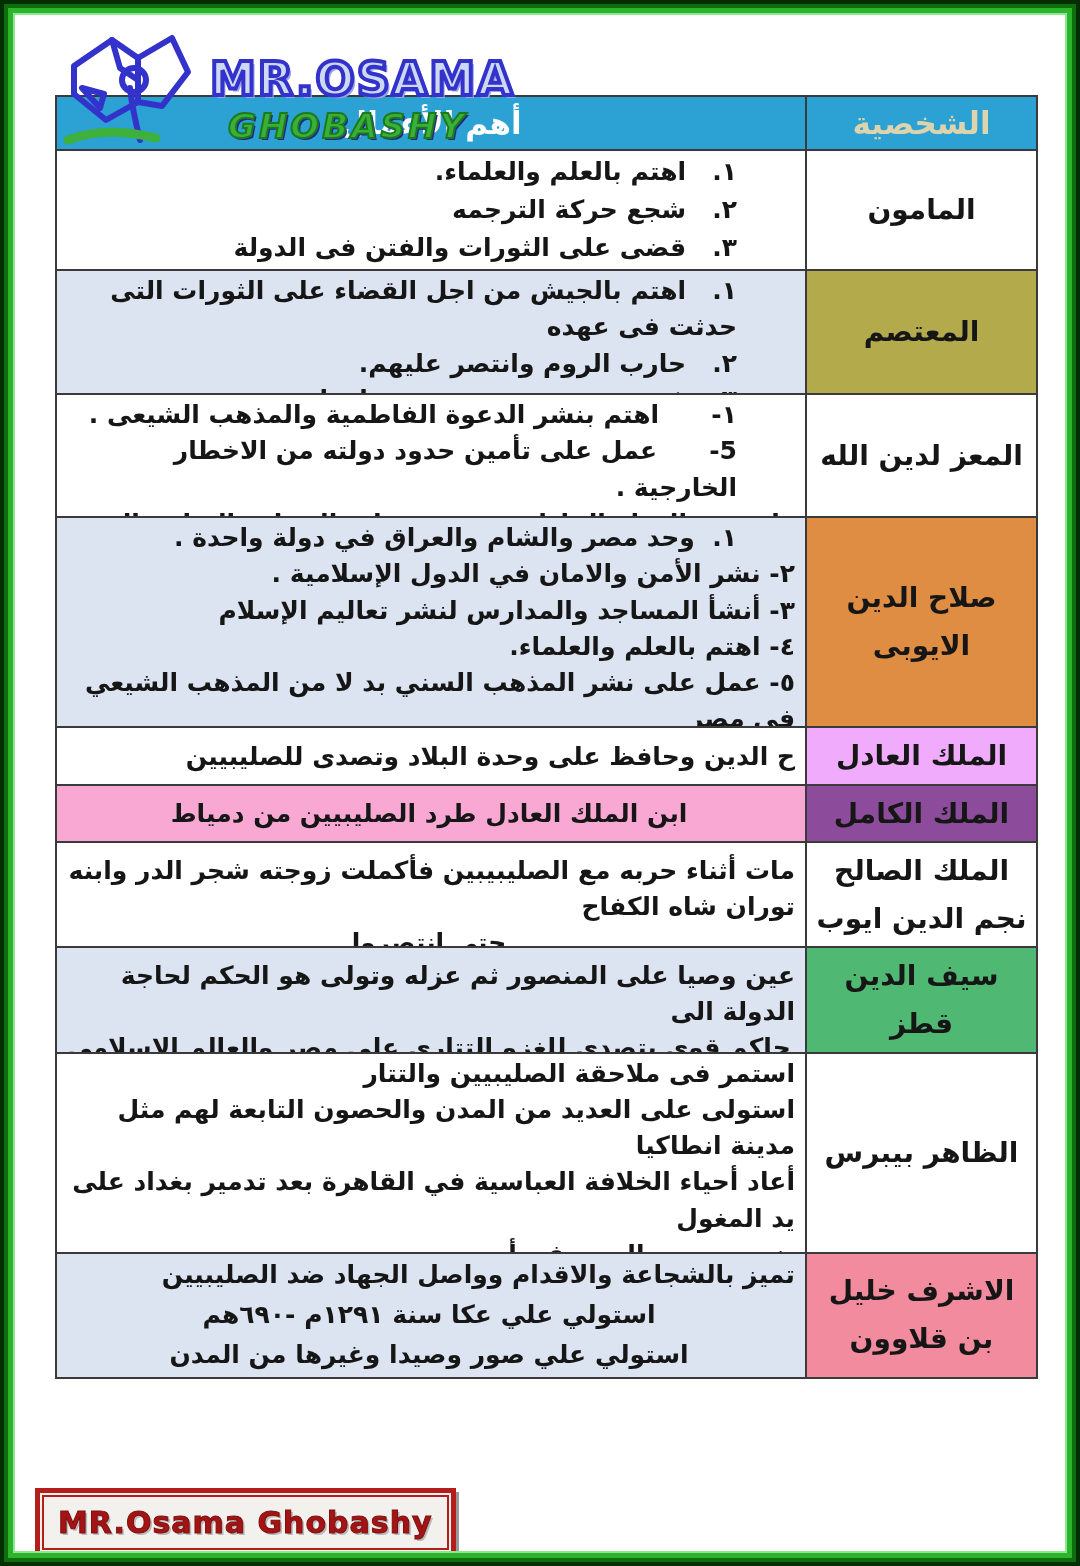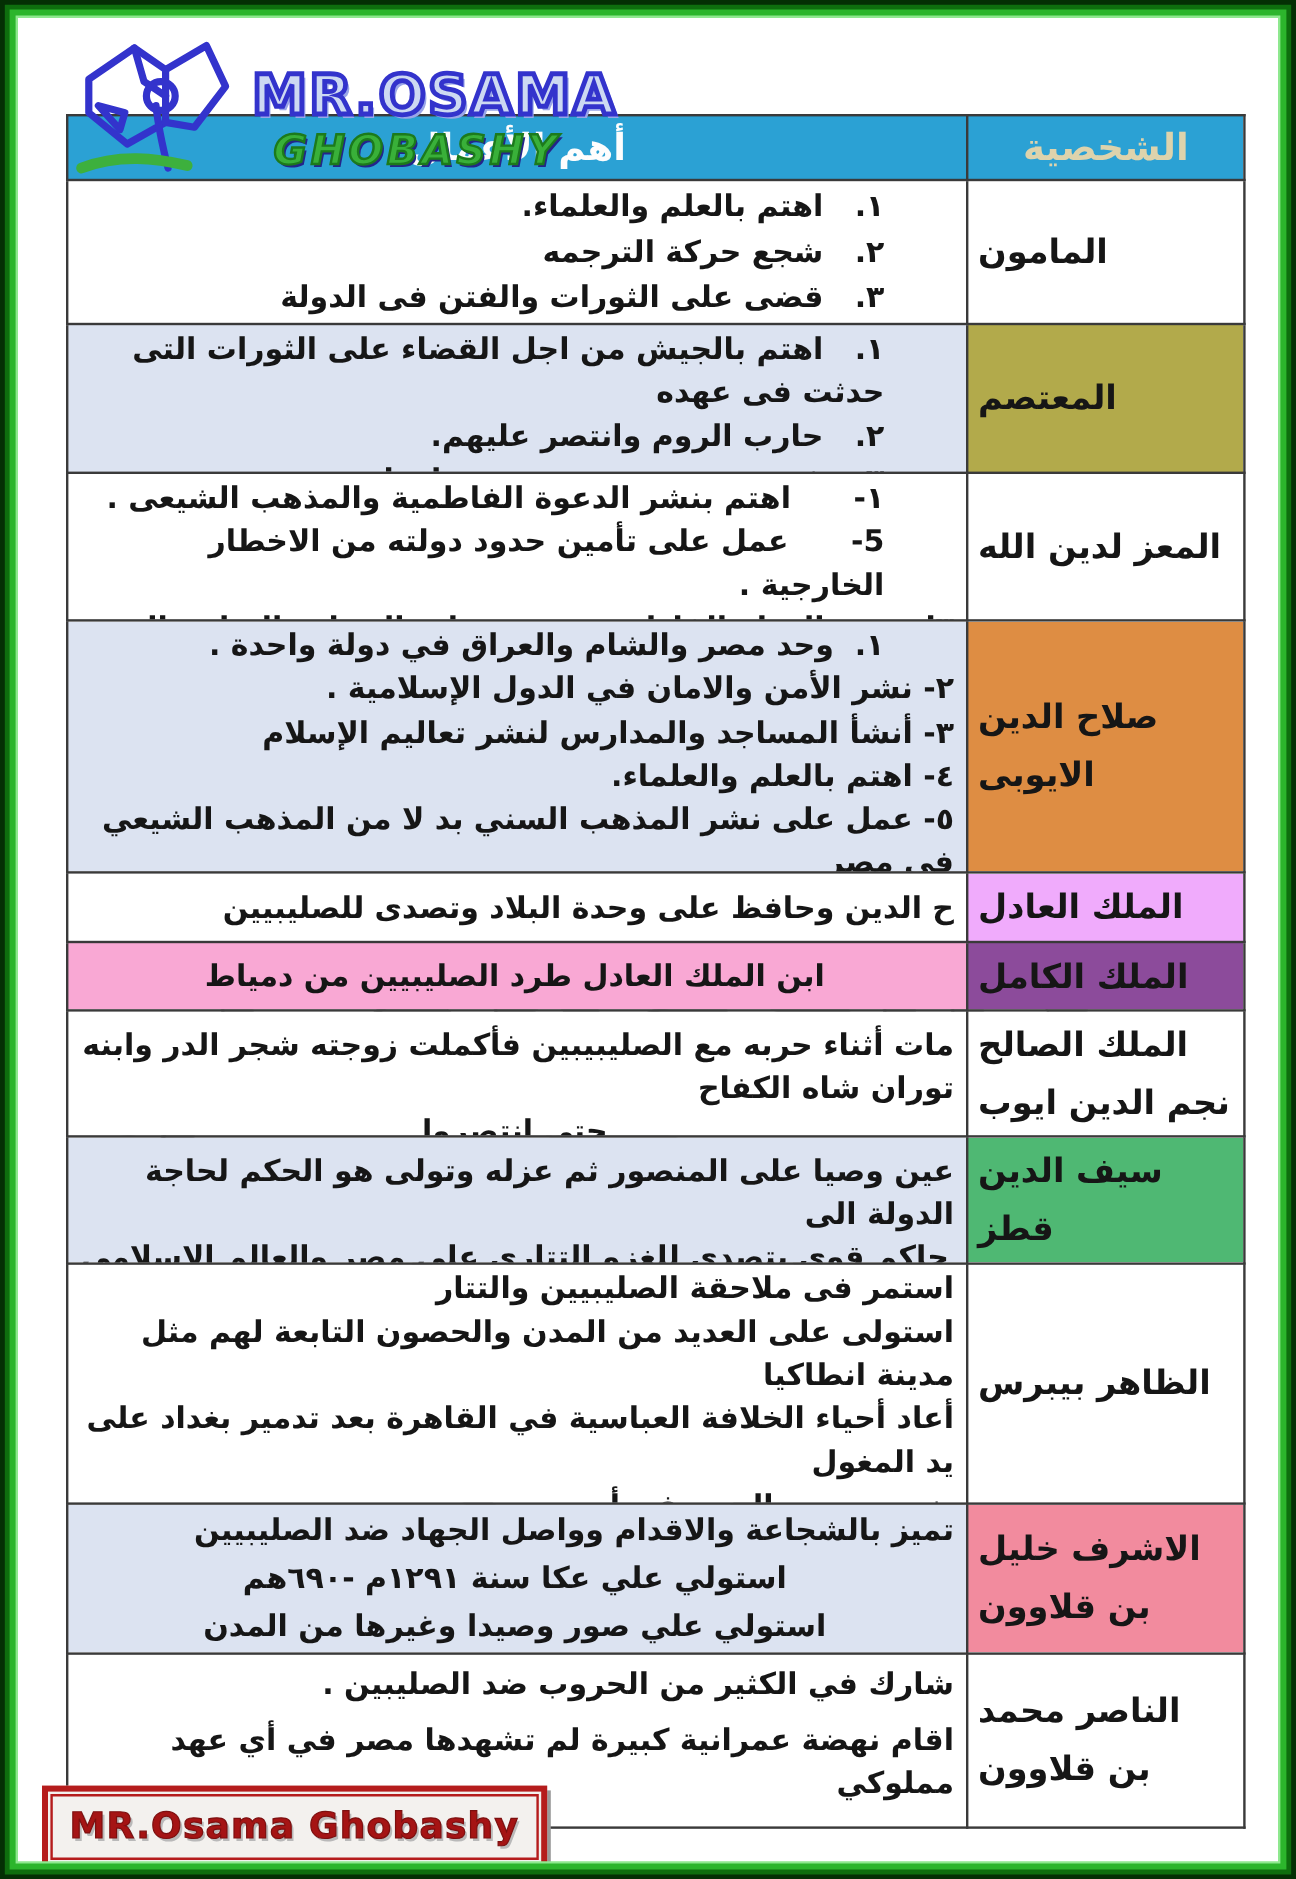--- a/index.html
+++ b/index.html
@@ -37,21 +37,21 @@
     position:absolute;top:95px;left:55px;width:981px;z-index:10;
     border-collapse:collapse;direction:rtl;table-layout:fixed;
   }
   .hist-table td,.hist-table th{
     border:2px solid #3a3a3a;vertical-align:middle;overflow:hidden;
   }
   th.hdr{height:50px;font-size:31px;font-weight:bold;}
   .col-name{width:231px;}
   .col-works{width:750px;}
   td.name-cell{
-    text-align:left;font-weight:bold;font-size:28px;color:#161616;
+    text-align:center;font-weight:bold;font-size:28px;color:#161616;
     padding:4px 8px;line-height:1.7;
   }
   td.works-cell{padding:2px 10px 2px 6px;}
   .works-inner{
     display:flex;flex-direction:column;justify-content:space-around;
     height:100%;
   }
   .work-line{
     font-weight:bold;font-size:25px;color:#161616;line-height:1.45;
     white-space:pre-wrap;text-align:right;
@@ -206,30 +206,20 @@
       <tr style="height: 125px;">
         <td class="name-cell" style="background: rgb(242, 139, 158);">الاشرف خليل بن قلاوون</td>
         <td class="works-cell" style="background: rgb(220, 227, 241);">
           <div class="works-inner" style="height: 119px;">
             <div class="work-line">تميز بالشجاعة والاقدام وواصل الجهاد ضد الصليبيين</div>
             <div class="work-line center">استولي علي عكا سنة ١٢٩١م -٦٩٠هم</div>
             <div class="work-line center">استولي علي صور وصيدا وغيرها من المدن</div>
           </div>
         </td>
       </tr>
-      <tr style="height: 145px;">
-        <td class="name-cell" style="background: rgb(255, 255, 255);">الناصر محمد بن قلاوون</td>
-        <td class="works-cell" style="background: rgb(255, 255, 255);">
-          <div class="works-inner" style="height: 139px;">
-            <div class="work-line">شارك في الكثير من الحروب ضد الصليبين .</div>
-            <div class="work-line">اقام نهضة عمرانية كبيرة لم تشهدها مصر في أي عهد مملوكي</div>
-            <div class="work-line"></div>
-          </div>
-        </td>
-      </tr>
     </tbody>
 </table>
 
 <div class="stamp">
   <span class="stamp-text">MR.Osama Ghobashy</span>
 </div>
 
 <div class="page-frame"></div>
 
 </body></html>

